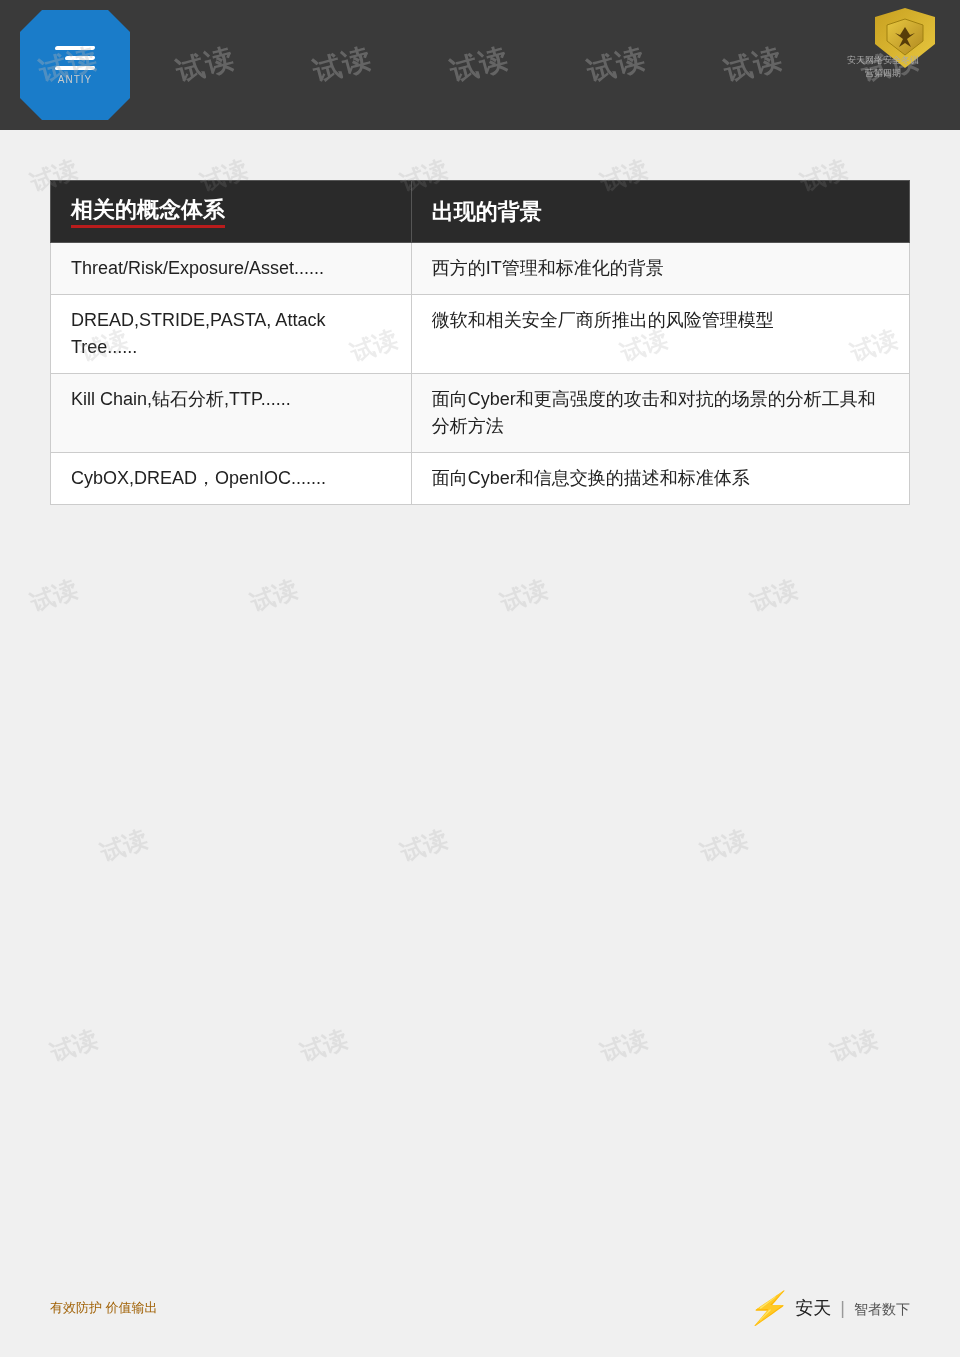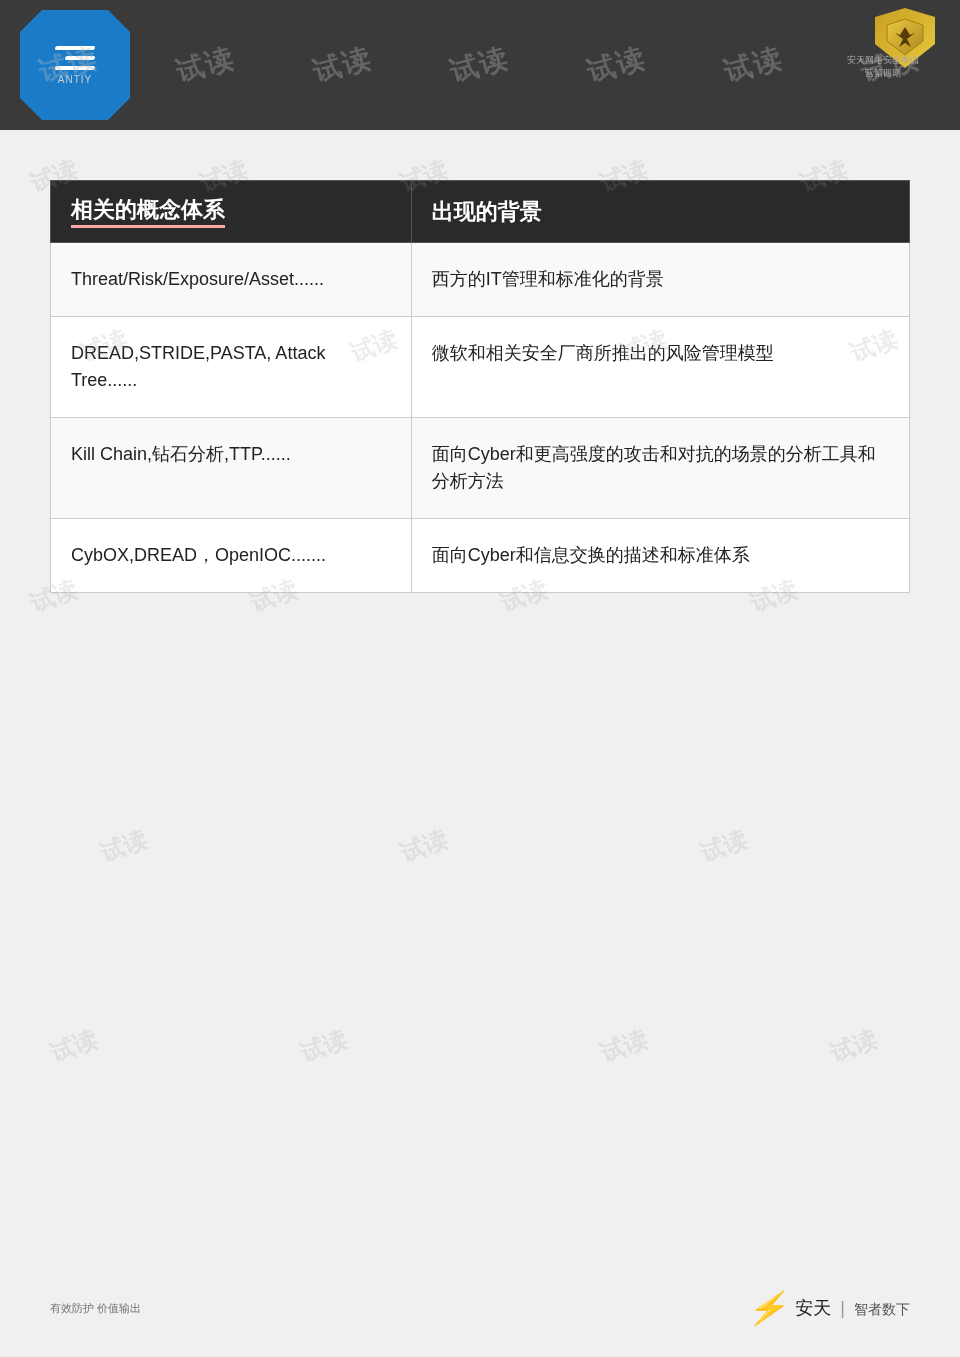--- a/index.html
+++ b/index.html
@@ -114,21 +114,21 @@
       background: #2a2a2a;
       color: white;
       font-size: 22px;
       font-weight: bold;
       padding: 14px 20px;
       text-align: left;
       border: 1px solid #555;
     }
 
     .content-table td {
-      padding: 23px 20px;
+      padding: 12px 20px;
       border: 1px solid #ccc;
       vertical-align: top;
       font-size: 18px;
       line-height: 1.5;
       color: #222;
     }
 
     .content-table tr:nth-child(odd) td {
       background: #f9f9f9;
     }
@@ -146,22 +146,22 @@
       bottom: 30px;
       left: 0;
       right: 0;
       padding: 0 50px;
       display: flex;
       justify-content: space-between;
       align-items: center;
     }
 
     .footer-text {
-      font-size: 11px;
-      color: #737373;
+      font-size: 13px;
+      color: #a16207;
       font-weight: 500;
     }
 
     .footer-logo {
       display: flex;
       align-items: center;
       gap: 8px;
     }
 
     .footer-logo-text {
@@ -211,21 +211,21 @@
       right: 22px;
       bottom: 8px;
       color: #aaa;
       font-size: 9px;
       text-align: center;
       width: 80px;
     }
 
     
     .th-underline {
-      border-bottom: 3px solid #fca5a5;
+      border-bottom: 3px solid #b91c1c;
       display: inline-block;
     }
   </style>
 </head>
 <body>
 
 <div class="header-bar">
 
   <div class="header-logo">
     <div class="logo-lines">

